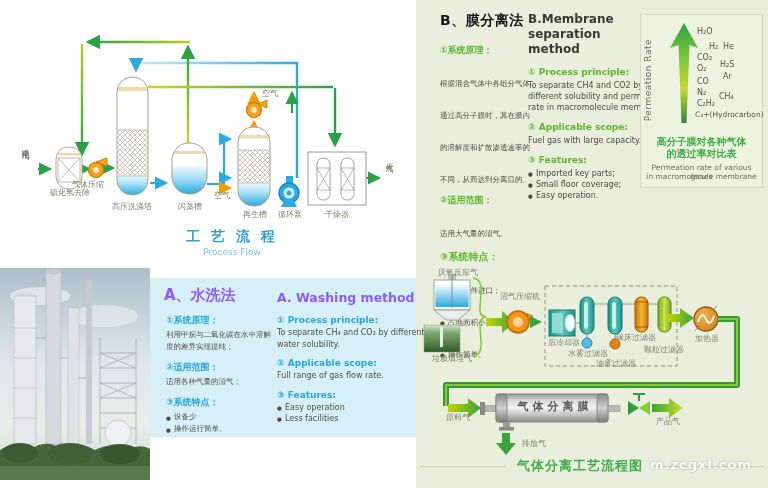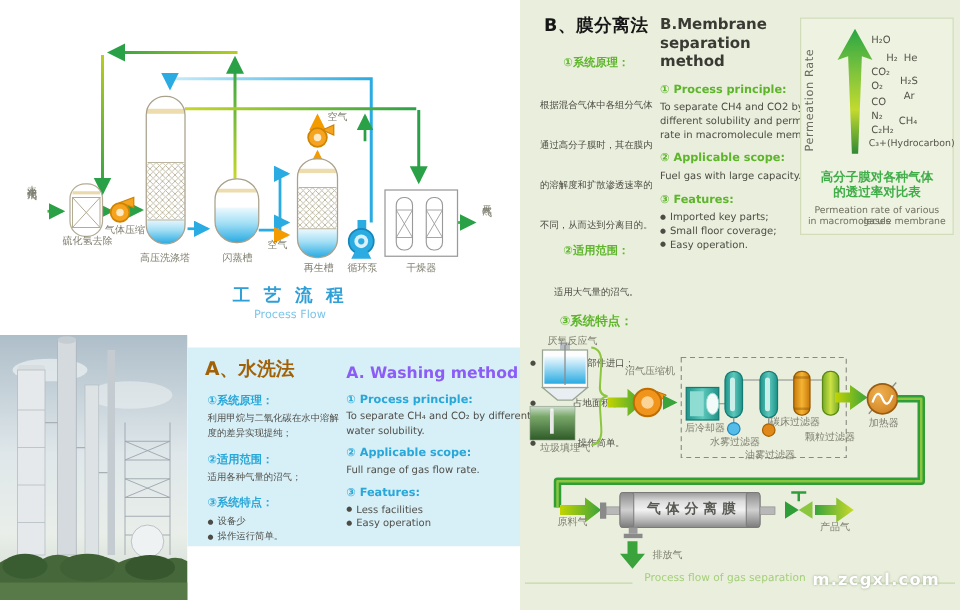--- a/index.html
+++ b/index.html
@@ -9,30 +9,30 @@
   .green-bg{position:absolute;left:416px;top:0;width:352px;height:488px;background:#e9efdc;}
   
   .lbl{position:absolute;font-size:8px;color:#808072;line-height:1.2;text-align:center;white-space:nowrap;}
   .vlbl{writing-mode:vertical-rl;letter-spacing:1px;}
   
   .flow-title{position:absolute;left:176px;top:228px;width:112px;text-align:center;}
   .flow-title .cn{font-size:14px;font-weight:bold;color:#2f9fd8;letter-spacing:3px;}
   .flow-title .en{font-size:9px;color:#7cc5e8;margin-top:1px;}
   
   .a-panel{position:absolute;left:150px;top:278px;width:266px;height:159px;background:#d7eff7;}
-  .a-title-cn{position:absolute;left:14px;top:8px;font-size:15px;font-weight:bold;color:#a16207;}
+  .a-title-cn{position:absolute;left:14px;top:8px;font-size:15px;font-weight:bold;color:#8b5cf6;}
   .a-title-en{position:absolute;left:127px;top:12px;font-size:12.5px;font-weight:bold;color:#8b5cf6;}
   .a-col-cn{position:absolute;left:16px;top:36px;width:108px;}
   .a-col-en{position:absolute;left:127px;top:37px;width:134px;}
   .a-sec{font-size:9px;font-weight:bold;color:#28a7d8;margin:0 0 2px 0;}
   .a-sec.mt{margin-top:8px;}
   .a-body{font-size:7.5px;color:#50504a;line-height:12px;white-space:nowrap;}
   .a-body-en{font-size:8px;color:#50504a;line-height:11.5px;white-space:nowrap;}
   
-  .b-col-cn{position:absolute;left:424px;top:12px;width:106px;text-align:center;}
+  .b-col-cn{position:absolute;left:440px;top:12px;width:106px;}
   .b-col-en{position:absolute;left:528px;top:12px;width:128px;}
   .b-title-cn{font-size:14px;font-weight:bold;color:#161616;margin:0 0 14px 0;letter-spacing:0.5px;}
   .b-title-en{font-size:12px;font-weight:bold;color:#3a3a34;line-height:1.25;margin:0 0 10px 0;}
   .b-sec{font-size:9px;font-weight:bold;color:#5eb52c;margin:0 0 3px 0;}
   .b-sec.mt{margin-top:9px;}
   .b-sec.big{font-size:10px;margin-top:11px;}
   .b-body{font-size:7.5px;color:#4c4c44;line-height:11px;white-space:nowrap;margin-top:21px;}
   .b-body-en{font-size:8px;color:#4c4c44;line-height:11px;white-space:nowrap;}
   .bullet{position:relative;padding-left:8px;}
   .bullet::before{content:"●";position:absolute;left:0;top:1px;font-size:5.5px;color:#4c4c44;}
@@ -193,21 +193,21 @@
       <rect x="308" y="152" width="58" height="53" fill="#ffffff" stroke="#9a9a9a"></rect>
       <rect x="317" y="158" width="13" height="42" rx="6" fill="#ffffff" stroke="#999999" stroke-width="0.9"></rect>
       <path d="M317,168 h13 M317,190 h13 M317,168 L330,190 M330,168 L317,190" stroke="#999999" stroke-width="0.7"></path>
       <rect x="341" y="158" width="13" height="42" rx="6" fill="#ffffff" stroke="#999999" stroke-width="0.9"></rect>
       <path d="M341,168 h13 M341,190 h13 M341,168 L354,190 M354,168 L341,190" stroke="#999999" stroke-width="0.7"></path>
     </g>
   </svg>
 
   <div class="lbl vlbl" style="left:20px;top:142px;">未净化沼气</div>
   <div class="lbl" style="left:40px;top:188px;width:60px;">硫化氢去除</div>
-  <div class="lbl" style="left:76px;top:180px;width:48px;font-family:Liberation Mono, monospace;">气体压缩</div>
+  <div class="lbl" style="left:64px;top:180px;width:48px;">气体压缩</div>
   <div class="lbl" style="left:102px;top:202px;width:60px;">高压洗涤塔</div>
   <div class="lbl" style="left:172px;top:202px;width:36px;">闪蒸槽</div>
   <div class="lbl" style="left:260px;top:89px;width:20px;">空气</div>
   <div class="lbl" style="left:212px;top:191px;width:20px;">空气</div>
   <div class="lbl" style="left:240px;top:210px;width:30px;">再生槽</div>
   <div class="lbl" style="left:275px;top:210px;width:30px;">循环泵</div>
   <div class="lbl" style="left:322px;top:210px;width:30px;">干燥器</div>
   <div class="lbl vlbl" style="left:384px;top:157px;">天然气</div>
 
   <div class="flow-title">
@@ -262,22 +262,22 @@
       <div class="a-body bullet">设备少</div>
       <div class="a-body bullet">操作运行简单。</div>
     </div>
     <div class="a-col-en">
       <div class="a-sec">① Process principle:</div>
       <div class="a-body-en">To separate CH₄ and CO₂ by different</div>
       <div class="a-body-en">water solubility.</div>
       <div class="a-sec mt">② Applicable scope:</div>
       <div class="a-body-en">Full range of gas flow rate.</div>
       <div class="a-sec mt">③ Features:</div>
+      <div class="a-body-en bullet">Easy operation</div>
       <div class="a-body-en bullet">Less facilities</div>
-      <div class="a-body-en bullet">Easy operation</div>
     </div>
   </div>
 
   <div class="b-col-cn">
     <div class="b-title-cn">B、膜分离法</div>
     <div class="b-sec">①系统原理：</div>
     <div class="b-body">根据混合气体中各组分气体</div>
     <div class="b-body">通过高分子膜时，其在膜内</div>
     <div class="b-body">的溶解度和扩散渗透速率的</div>
     <div class="b-body">不同，从而达到分离目的。</div>
@@ -487,18 +487,18 @@
   <div class="lbl" style="left:640px;top:345px;width:48px;">颗粒过滤器</div>
   <div class="lbl" style="left:688px;top:334px;width:38px;">加热器</div>
   <div class="lbl" style="left:436px;top:413px;width:44px;">原料气</div>
   <div class="membrane-text">气体分离膜</div>
   <div class="lbl" style="left:514px;top:439px;width:40px;">排放气</div>
   <div class="lbl" style="left:646px;top:417px;width:44px;">产品气</div>
 
   <div class="rule" style="left:420px;width:86px;"></div>
   <div class="rule" style="left:654px;width:110px;"></div>
   <div class="sep-title">
-    <div class="en">Process flow of gas separation</div>
+    <div class="cn">气体分离工艺流程图</div>
   </div>
 
   <div class="watermark">m.zcgxl.com</div>
 
 </div>
 
 </body></html>

